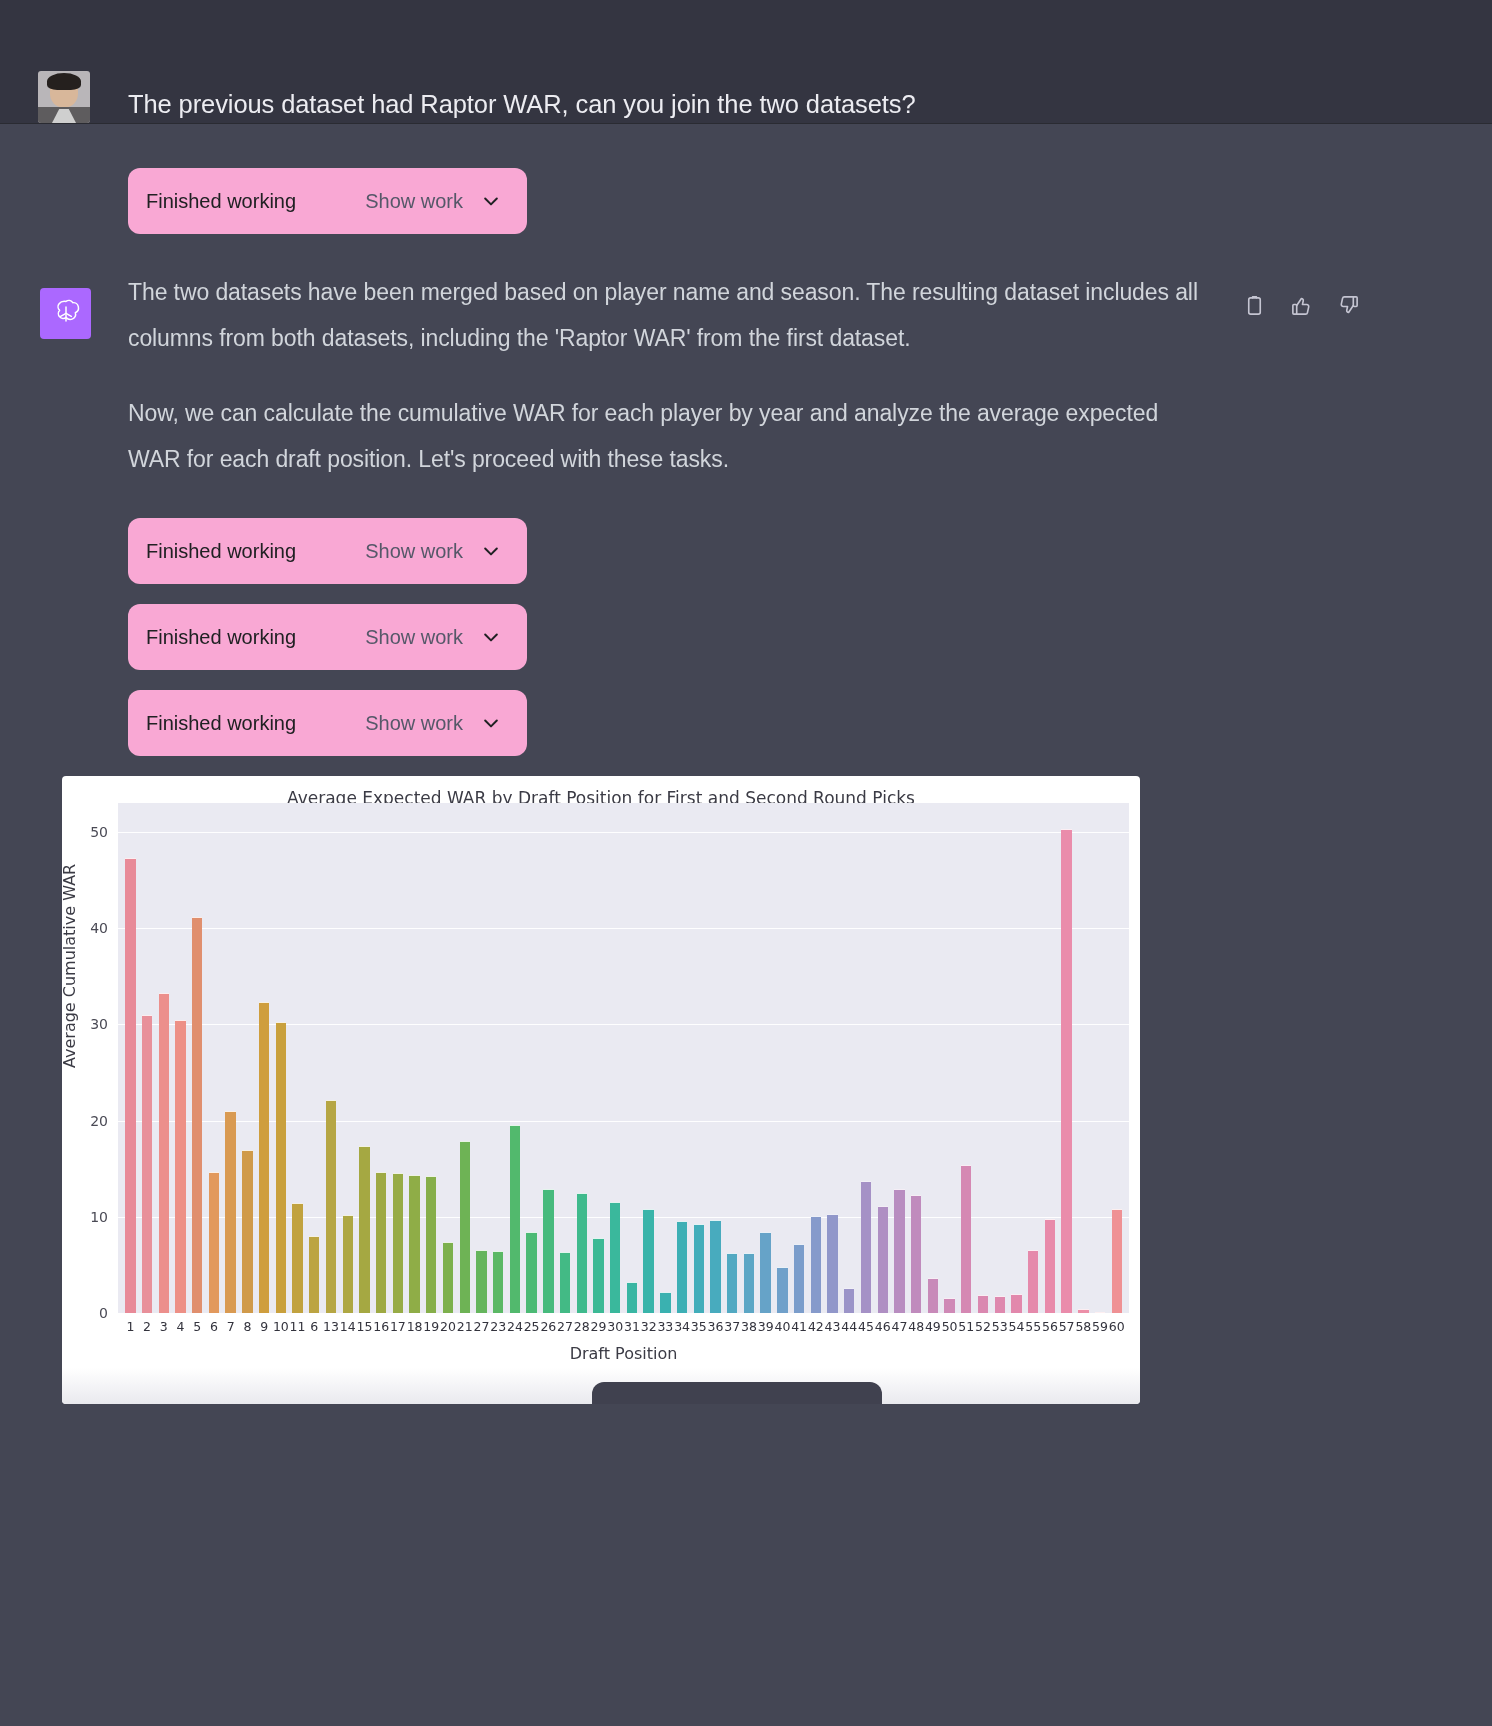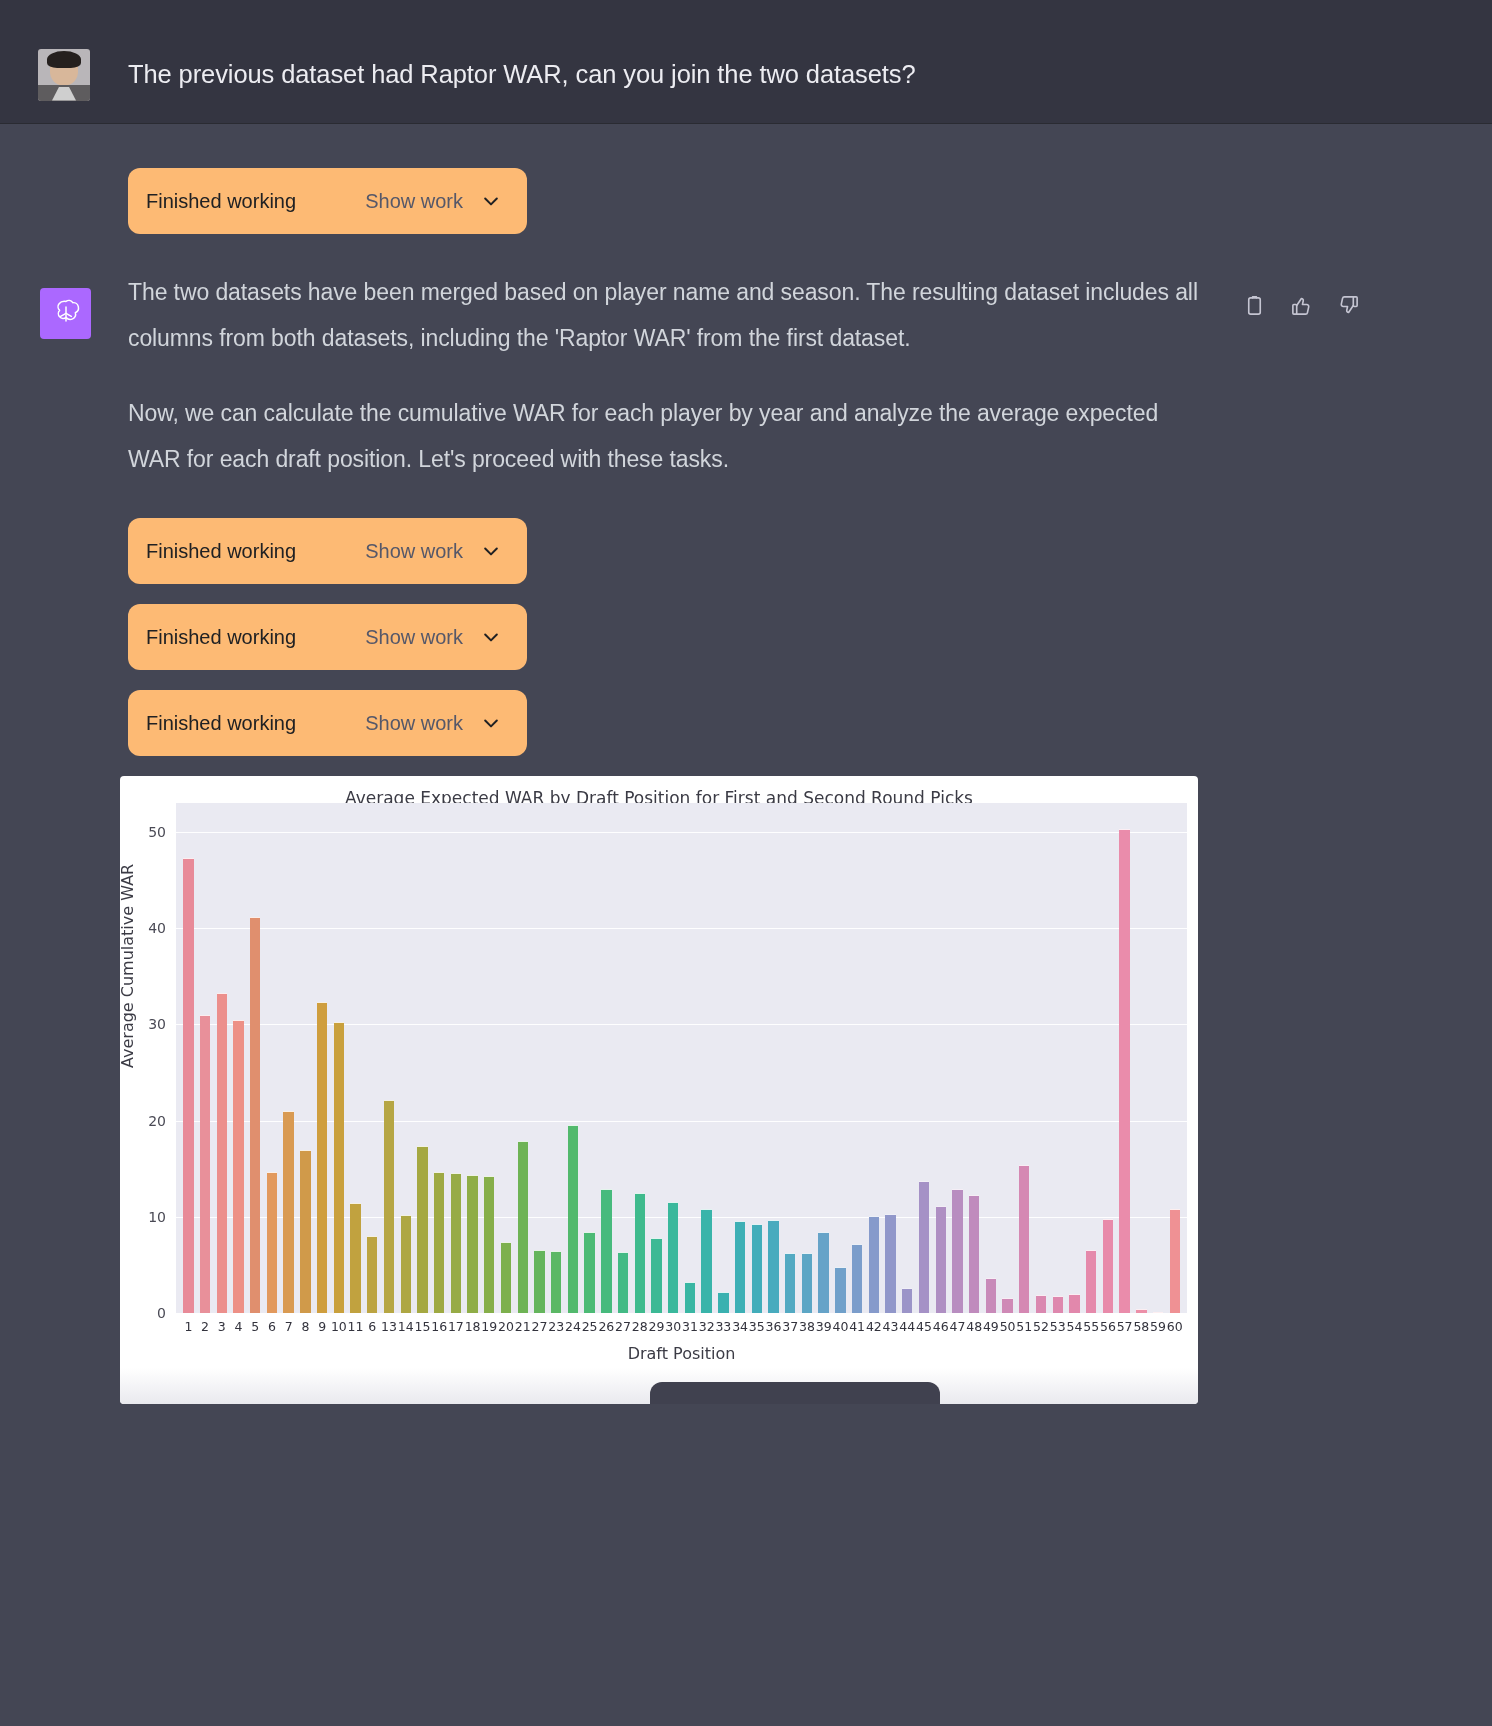--- a/index.html
+++ b/index.html
@@ -9,21 +9,21 @@
     font-family: "Liberation Sans", sans-serif;
     overflow: hidden;
   }
 
   
   .user-turn {
     background: #343541;
     border-bottom: 1px solid #2a2b32;
     height: 124px;
     display: flex;
-    align-items: center;
+    align-items: flex-end;
     padding: 26px 0 0 0;
   }
   .avatar {
     width: 52px; height: 52px;
     margin-left: 38px;
     border-radius: 3px;
     overflow: hidden;
     flex: 0 0 auto;
     background: #b9b6b9;
     position: relative;
@@ -76,21 +76,21 @@
   }
   .gpt-avatar svg { width: 34px; height: 34px; display:block; }
 
   .msg-body {
     margin-left: 128px;
     width: 1080px;
   }
 
   
   .work-pill {
-    background: #fdba74;
+    background: #f9a8d4;
     border-radius: 12px;
     width: 399px;
     height: 66px;
     display: flex;
     align-items: center;
     padding: 0 26px 0 18px;
     margin-bottom: 20px;
   }
   .work-pill .wp-label {
     color: #202123;
@@ -122,21 +122,21 @@
     position: absolute;
     top: 170px;
     right: 132px;
     display: flex;
     gap: 24px;
   }
   .act-ico { width: 23px; height: 23px; display:block; }
 
   
   .chart-card {
-    margin-left: 120px;
+    margin-left: 62px;
     width: 1078px;
     background: #ffffff;
     border-radius: 4px;
     position: relative;
     height: 628px;
     overflow: hidden;
   }
   .chart-title {
     text-align: center;
     font-size: 17px;

